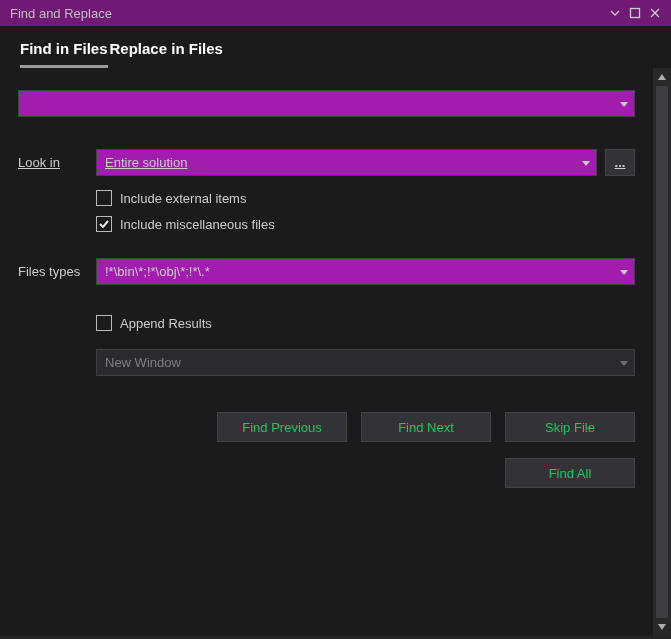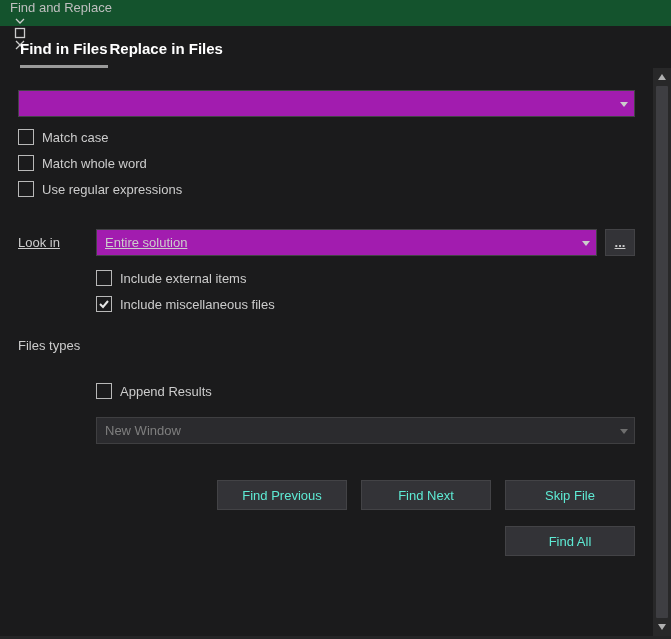--- a/index.html
+++ b/index.html
@@ -6,24 +6,23 @@
   html, body { width: 671px; height: 639px; overflow: hidden; }
   body {
     background: #252526;
     color: #ccc;
     font-family: "Segoe UI", Arial, sans-serif;
     font-size: 13px;
   }
   .titlebar {
     height: 26px;
     display: flex;
-    align-items: flex-start;
+    align-items: center;
     padding: 0 6px 0 10px;
-    background: #14532d;
-    flex-direction: column;
+    background: #701a75;
   }
   .titlebar .title { flex: 1; color: #bfbfbf; font-size: 13px; }
   .titlebar .ctl { width: 20px; height: 20px; display:flex; align-items:center; justify-content:center; color:#ccc; }
   .titlebar .ctl svg { width:12px; height:12px; stroke:#ccc; fill:none; stroke-width:1.3; }
   .tabs {
     display: flex;
     gap: 2px;
     padding: 14px 20px 0 20px;
     background: #1b1b1c;
   }
@@ -91,21 +90,21 @@
     display:flex; align-items:center; justify-content:center;
     color:#ccc; font-weight:bold;
   }
   .buttons {
     display:flex; justify-content:flex-end; gap:14px;
     margin-top:36px;
   }
   .btn {
     min-width:130px; height:30px;
     background:#333337; border:1px solid #434346;
-    color:#5eead4;
+    color:#22c55e;
     display:flex; align-items:center; justify-content:center;
     font-size:13px;
   }
   .btn-row2 { margin-top:16px; }
   .dimmed { opacity:0.9; }
 </style>
 </head>
 <body>
 
 <div class="titlebar">
@@ -136,34 +135,20 @@
 <div class="content-wrap">
   <div class="content" style="margin-right:18px;">
 
     <div class="combo" style="margin-top:10px;">
       <span></span>
       <span class="dd"><svg viewBox="0 0 10 10">
             <polygon points="0,2 10,2 5,8"></polygon>
           </svg></span>
     </div>
 
-    <div class="section-opts">
-      <div class="checkbox-row">
-        <span class="cb"></span>
-        <span>Match case</span>
-      </div>
-      <div class="checkbox-row">
-        <span class="cb"></span>
-        <span>Match whole word</span>
-      </div>
-      <div class="checkbox-row">
-        <span class="cb"></span>
-        <span>Use regular expressions</span>
-      </div>
-    </div>
 
     <div class="field-row" style="margin-top:32px;text-decoration:underline;">
       <div class="field-label">Look in</div>
       <div class="field-body" style="display:flex;">
         <div class="combo" style="flex:1;">
           <span>Entire solution</span>
           <span class="dd"><svg viewBox="0 0 10 10">
                 <polygon points="0,2 10,2 5,8"></polygon>
               </svg></span>
         </div>
@@ -181,20 +166,28 @@
             <svg viewBox="0 0 12 12">
               <polyline points="2,6 5,9 10,3"></polyline>
             </svg>
           </span>
         <span>Include miscellaneous files</span>
       </div>
     </div>
 
     <div class="field-row" style="margin-top:26px;">
       <div class="field-label">Files types</div>
+      <div class="field-body">
+        <div class="textbox">
+          <span>!*\bin\*;!*\obj\*;!*\.*</span>
+          <span class="dd"><svg viewBox="0 0 10 10">
+                <polygon points="0,2 10,2 5,8"></polygon>
+              </svg></span>
+        </div>
+      </div>
     </div>
 
     <div class="indented" style="margin-top:30px;">
       <div class="checkbox-row">
         <span class="cb"></span>
         <span>Append Results</span>
       </div>
     </div>
 
     <div class="indented" style="margin-top:18px;">

